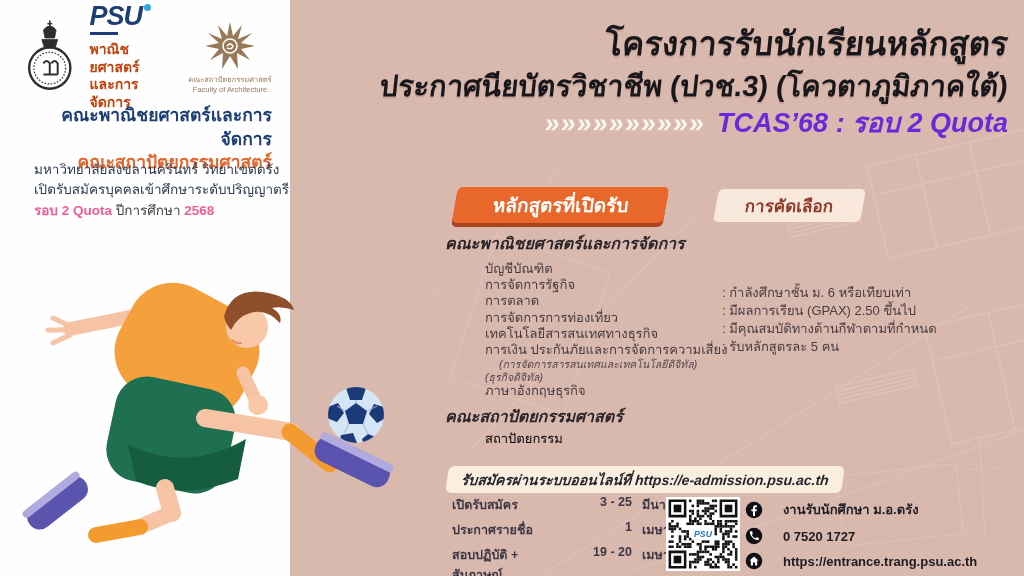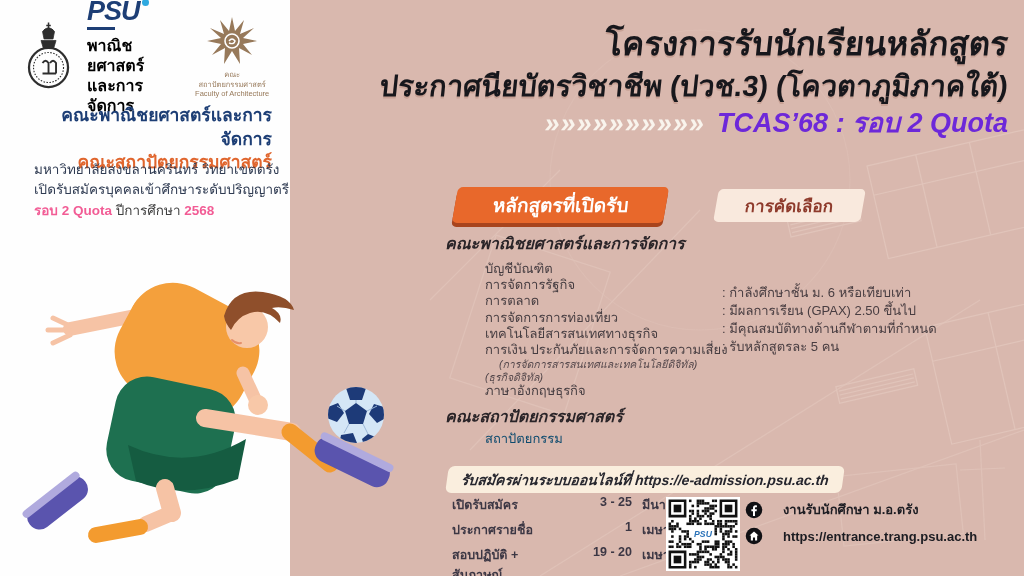--- a/index.html
+++ b/index.html
@@ -20,21 +20,21 @@
   }
   .logos { position:absolute; left:26px; top:14px; width:246px; height:86px;
     display:flex; align-items:center; gap:16px; }
   .crest { width:52px; height:84px; }
   .psu-logo { display:flex; flex-direction:column; align-items:flex-start; }
   .psu-word { font-size:27px; font-weight:800; color:#1d3e75; letter-spacing:-1px;
     line-height:1; position:relative; font-style:italic; }
   .psu-dot { display:inline-block; width:7px; height:7px; border-radius:50%;
     background:#2ea9e0; vertical-align:top; margin-left:2px; margin-top:1px; }
   .psu-bar { width:28px; height:3px; background:#1d3e75; margin-top:2px; }
-  .psu-sub { font-size:16px; font-weight:700; color:#000000; line-height:1.25; margin-top:6px; }
+  .psu-sub { font-size:14px; font-weight:700; color:#c2410c; line-height:1.25; margin-top:6px; }
   .arch-logo { display:flex; flex-direction:column; align-items:center; width:92px; }
   .arch-sub { font-size:7.5px; color:#97795a; line-height:1.3; text-align:center; margin-top:3px; }
 
   .fac-heads { position:absolute; left:14px; right:18px; top:104px; text-align:right; }
   .fac1 { font-size:17.5px; font-weight:800; color:#1d3e75; line-height:1.35; }
   .fac2 { font-size:17.5px; font-weight:800; color:#e0662e; line-height:1.35; }
   .intro { position:absolute; left:34px; top:160px; font-size:13.5px; color:#2f3b52;
     line-height:1.5; }
   .pink { color:#f25c95; font-weight:700; }
   .navyt { color:#404040; }
@@ -68,21 +68,21 @@
     display:flex; align-items:center; justify-content:center; cursor:pointer;
   }
   .pill-cream span { transform:skewX(4deg); color:#8e3a2b; font-size:17px; font-weight:800; }
 
   .fac-heading { position:absolute; left:445px; font-size:16px; font-weight:800;
     font-style:italic; color:#2a2428; }
   .fh1 { top:231px; } .fh2 { top:404px; }
   .prog { position:absolute; left:485px; top:261px; font-size:13px; color:#463d41;
     line-height:16.2px; }
   .prog .note { font-size:10.5px; font-style:italic; line-height:12.5px; color:#55484c; }
-  .prog2 { position:absolute; left:485px; top:428px; font-size:13px; color:#0c4a6e; }
+  .prog2 { position:absolute; left:485px; top:428px; font-size:13px; color:#000000; }
 
   .criteria { position:absolute; left:722px; top:284px; font-size:13px; color:#483d41;
     line-height:18px; }
 
   .apply-banner {
     position:absolute; left:447px; top:466px; height:27px; padding:0 14px;
     background:#faeede; border-radius:6px; transform:skewX(-8deg);
     display:flex; align-items:center; gap:6px;
   }
   .apply-banner .inner { transform:skewX(3deg); font-size:14px; font-weight:800;
@@ -497,20 +497,27 @@
       <div class="contact">
         <svg class="cicon" viewBox="0 0 24 24">
           <circle cx="12" cy="12" r="11" fill="#101014"></circle>
           <path fill="#fff" d="M13.3 20v-6.5h2.2l.33-2.5H13.3V9.4c0-.73.2-1.22 1.25-1.22h1.35V5.9c-.23-.03-1.03-.1-1.96-.1-1.94 0-3.27 1.18-3.27 3.36v1.84H8.5v2.5h2.17V20h2.63z"></path>
         </svg>
         <span class="ctext">งานรับนักศึกษา ม.อ.ตรัง</span>
       </div>
       <div class="contact">
         <svg class="cicon" viewBox="0 0 24 24">
           <circle cx="12" cy="12" r="11" fill="#101014"></circle>
+          <path fill="#fff" d="M9.4 11.1c.9 1.8 2.4 3.3 4.2 4.2l1.4-1.4c.2-.2.4-.2.6-.1.7.2 1.4.3 2.1.3.35 0 .6.25.6.6v2.2c0 .35-.25.6-.6.6C11.9 17.5 6.5 12.1 6.5 6.3c0-.35.25-.6.6-.6h2.2c.35 0 .6.25.6.6 0 .75.1 1.45.35 2.1.06.2.02.45-.15.6L9.4 11.1z"></path>
+        </svg>
+        <span class="ctext">0 7520 1727</span>
+      </div>
+      <div class="contact">
+        <svg class="cicon" viewBox="0 0 24 24">
+          <circle cx="12" cy="12" r="11" fill="#101014"></circle>
           <path fill="#fff" d="M12 6l6 5.2h-1.8V18h-2.8v-4h-2.8v4H7.8v-6.8H6L12 6z"></path>
         </svg>
         <span class="ctext">https://entrance.trang.psu.ac.th</span>
       </div>
     </div>
   </div>
 
   <svg class="illus" viewBox="0 0 420 326">
 
     <g stroke="#f6c3a5" stroke-linecap="round" fill="none">

